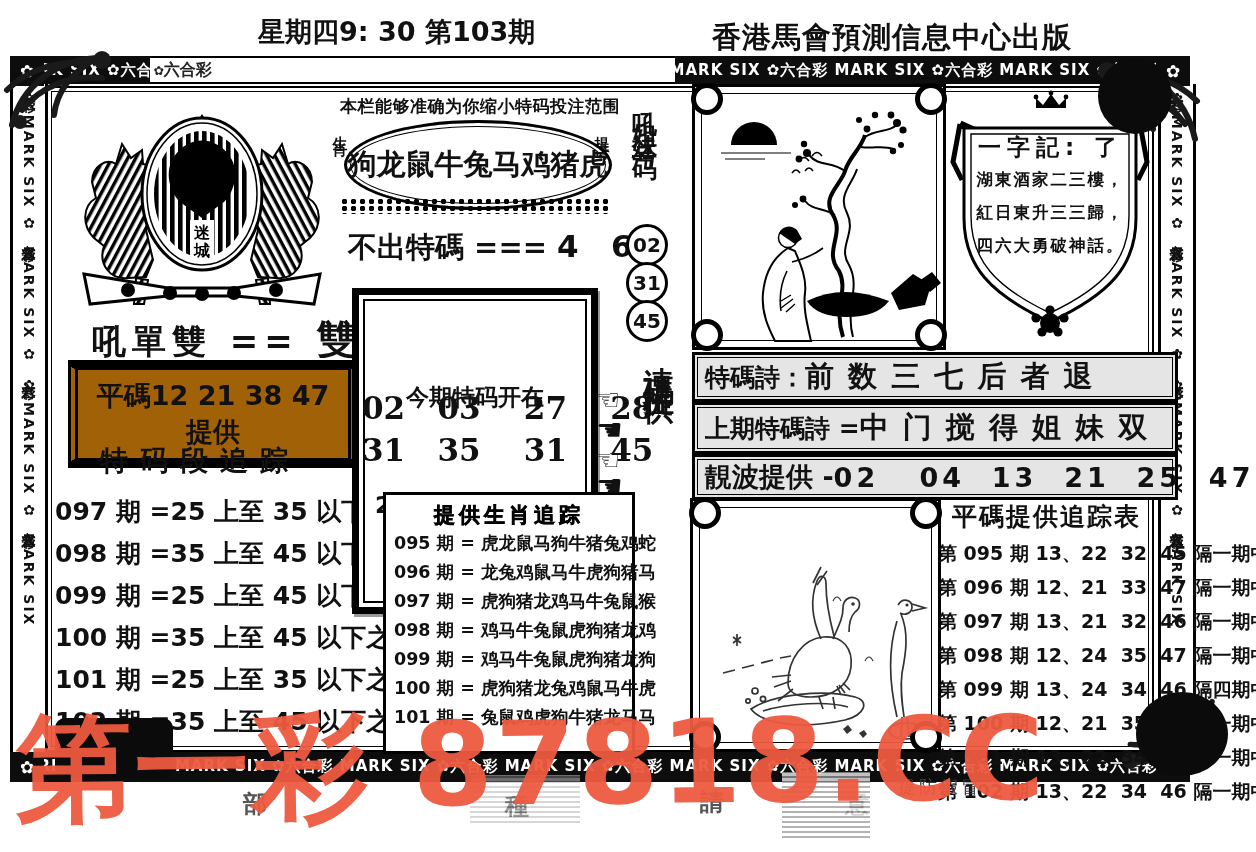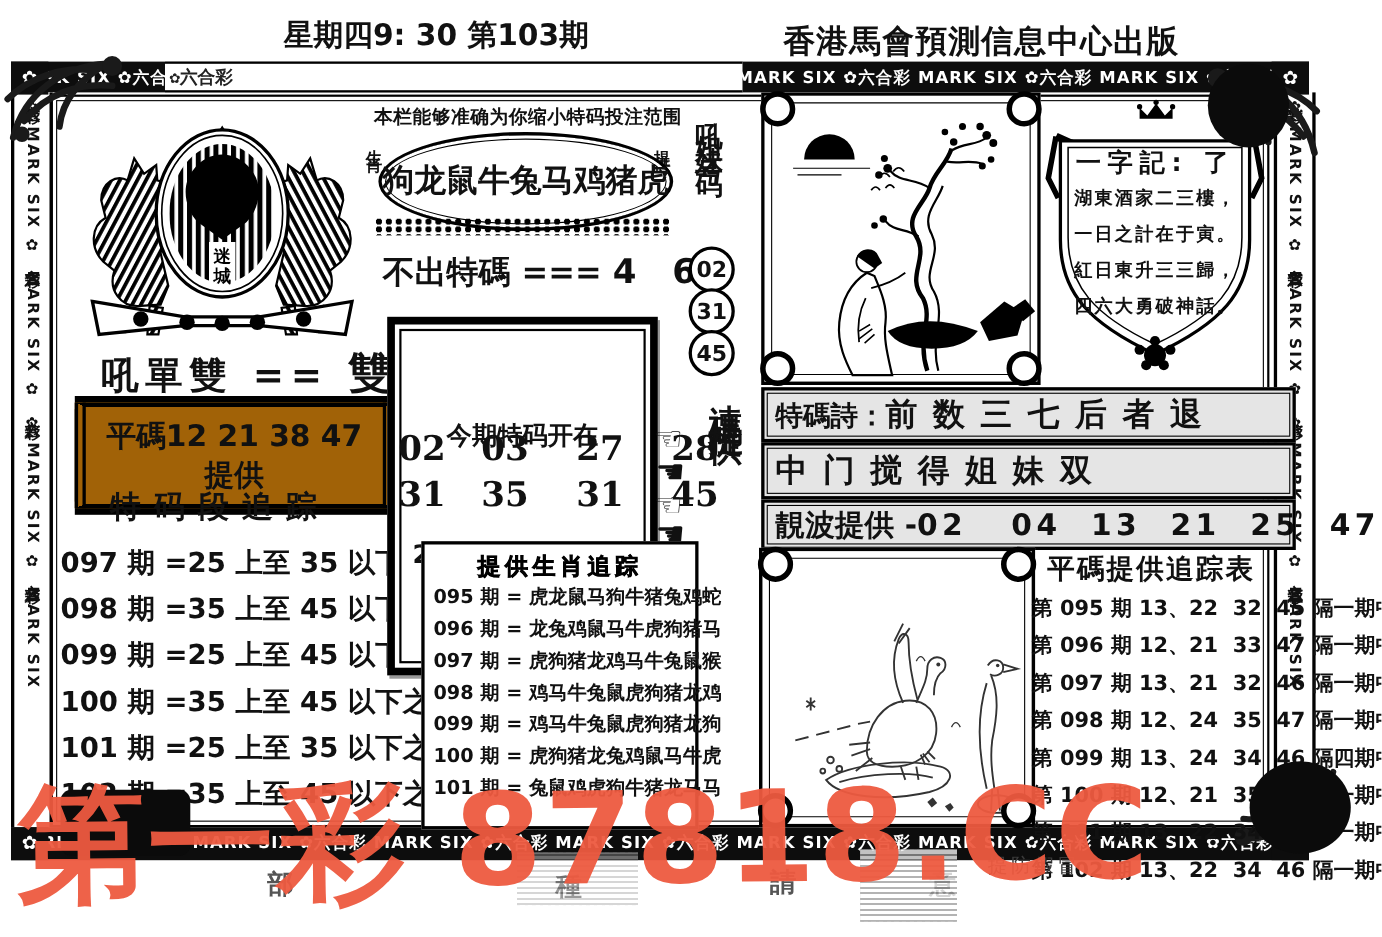--- a/index.html
+++ b/index.html
@@ -254,31 +254,31 @@
         <circle cx="88" cy="228" r="4.6"></circle>
           <circle cx="116" cy="228" r="4.6"></circle>
         <circle cx="94" cy="242" r="4.6"></circle>
           <circle cx="110" cy="242" r="4.6"></circle>
           <circle cx="102" cy="220" r="4.6"></circle>
       </g>
     </svg>
     <div class="abs" style="left:0;top:42px;width:205px;text-align:center;">
       <div class="poem-title">一字記: 了</div>
       <div class="poem-line">湖東酒家二三樓，</div>
-      <div class="poem-line">一日之計在于寅。</div>
       <div class="poem-line">紅日東升三三歸，</div>
       <div class="poem-line">四六大勇破神話。</div>
     </div>
   </div>
 
   <div class="abs rowbox" style="left:692px;top:352px;width:460px;height:44px;">
     <span class="lbl">特碼詩：</span>
     <span class="val">前 数 三 七 后 者 退</span>
   </div>
   <div class="abs rowbox" style="left:692px;top:402px;width:460px;height:46px;">
+    <span class="lbl">上期特碼詩 =</span>
     <span class="val">中 门 搅 得 姐 妹 双</span>
   </div>
   <div class="abs rowbox" style="left:692px;top:454px;width:460px;height:40px;">
     <span class="lbl" style="font-size:27px;">靚波提供 -</span>
     <span class="val" style="font-size:27px;letter-spacing:4px;">02   04  13  21  25  47</span>
   </div>
 
   <div class="abs pic-frame" style="left:690px;top:498px;width:245px;height:248px;">
     <div class="abs ring" style="left:-4px;top:-4px;"></div>
     <div class="abs ring" style="right:-4px;top:-4px;"></div>

